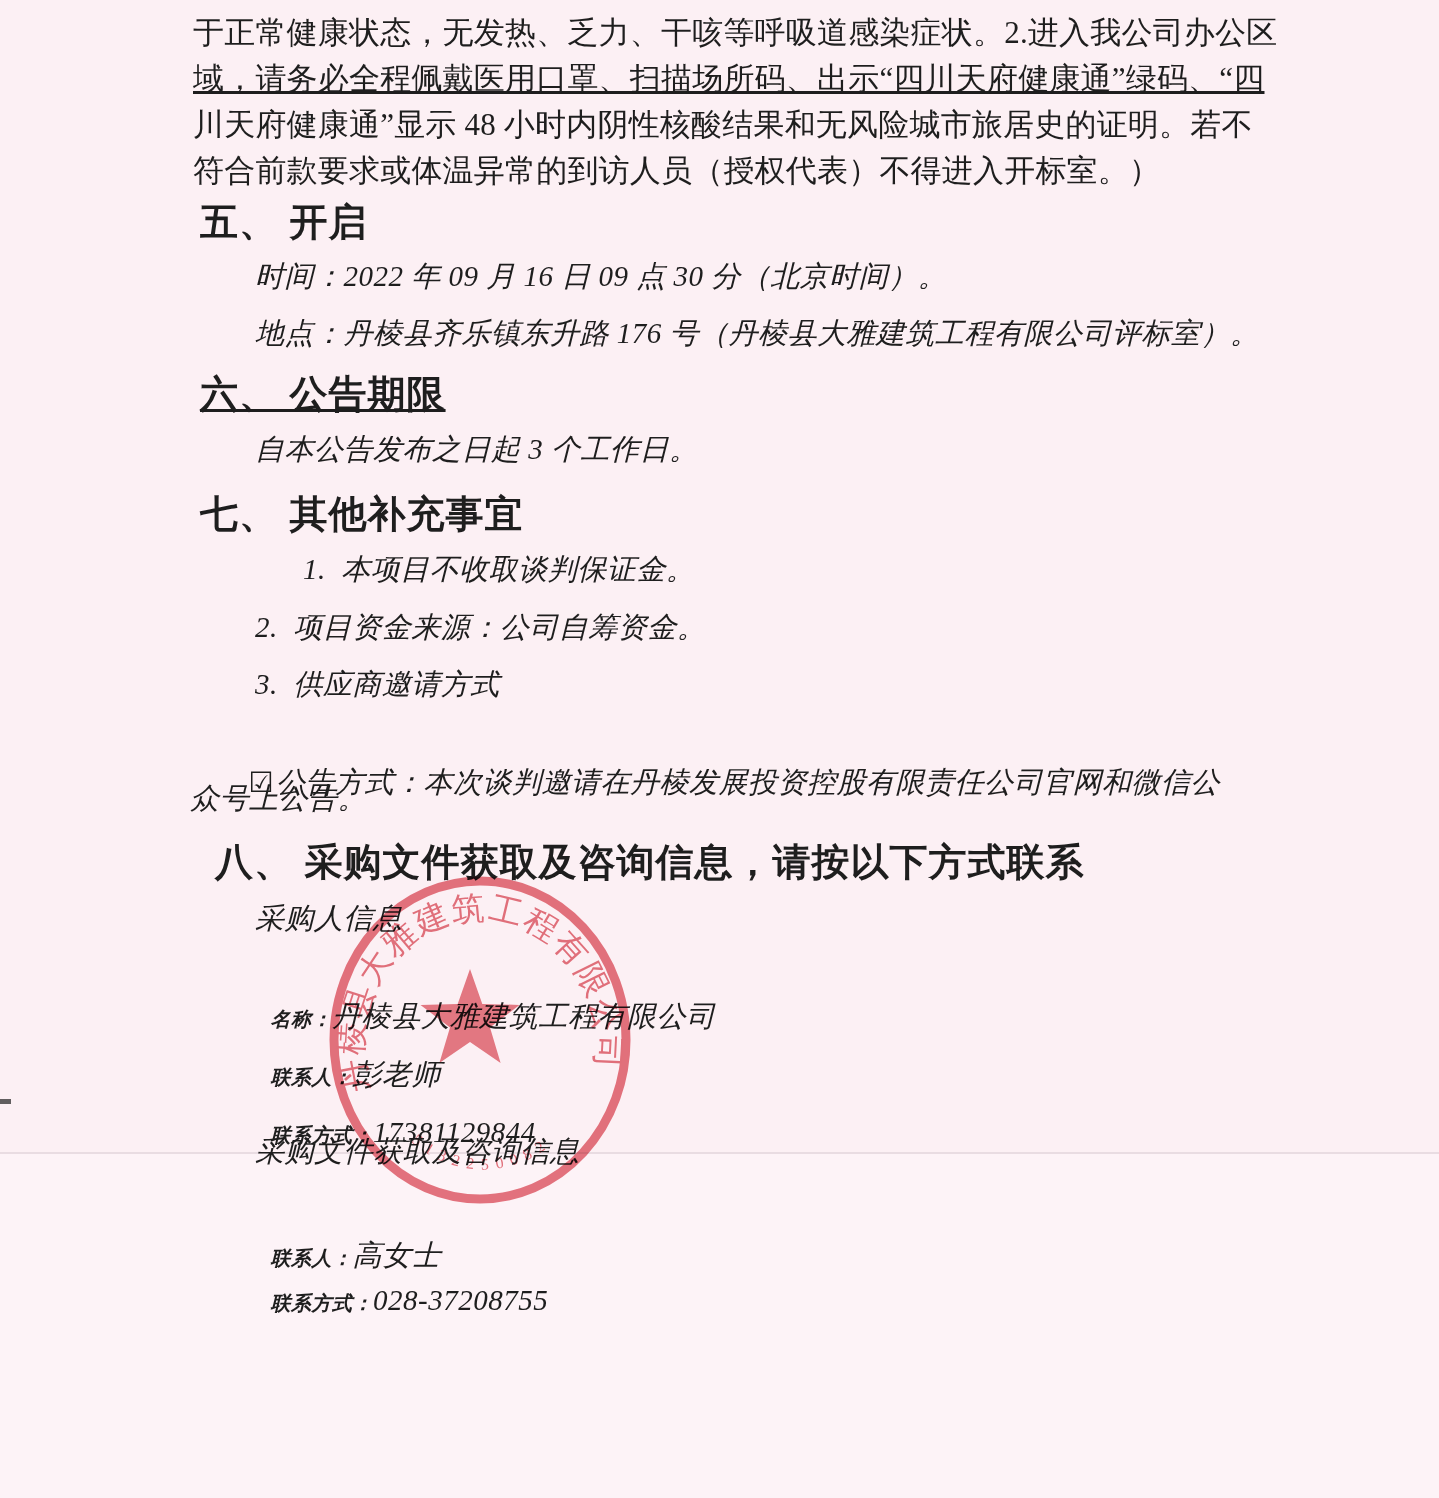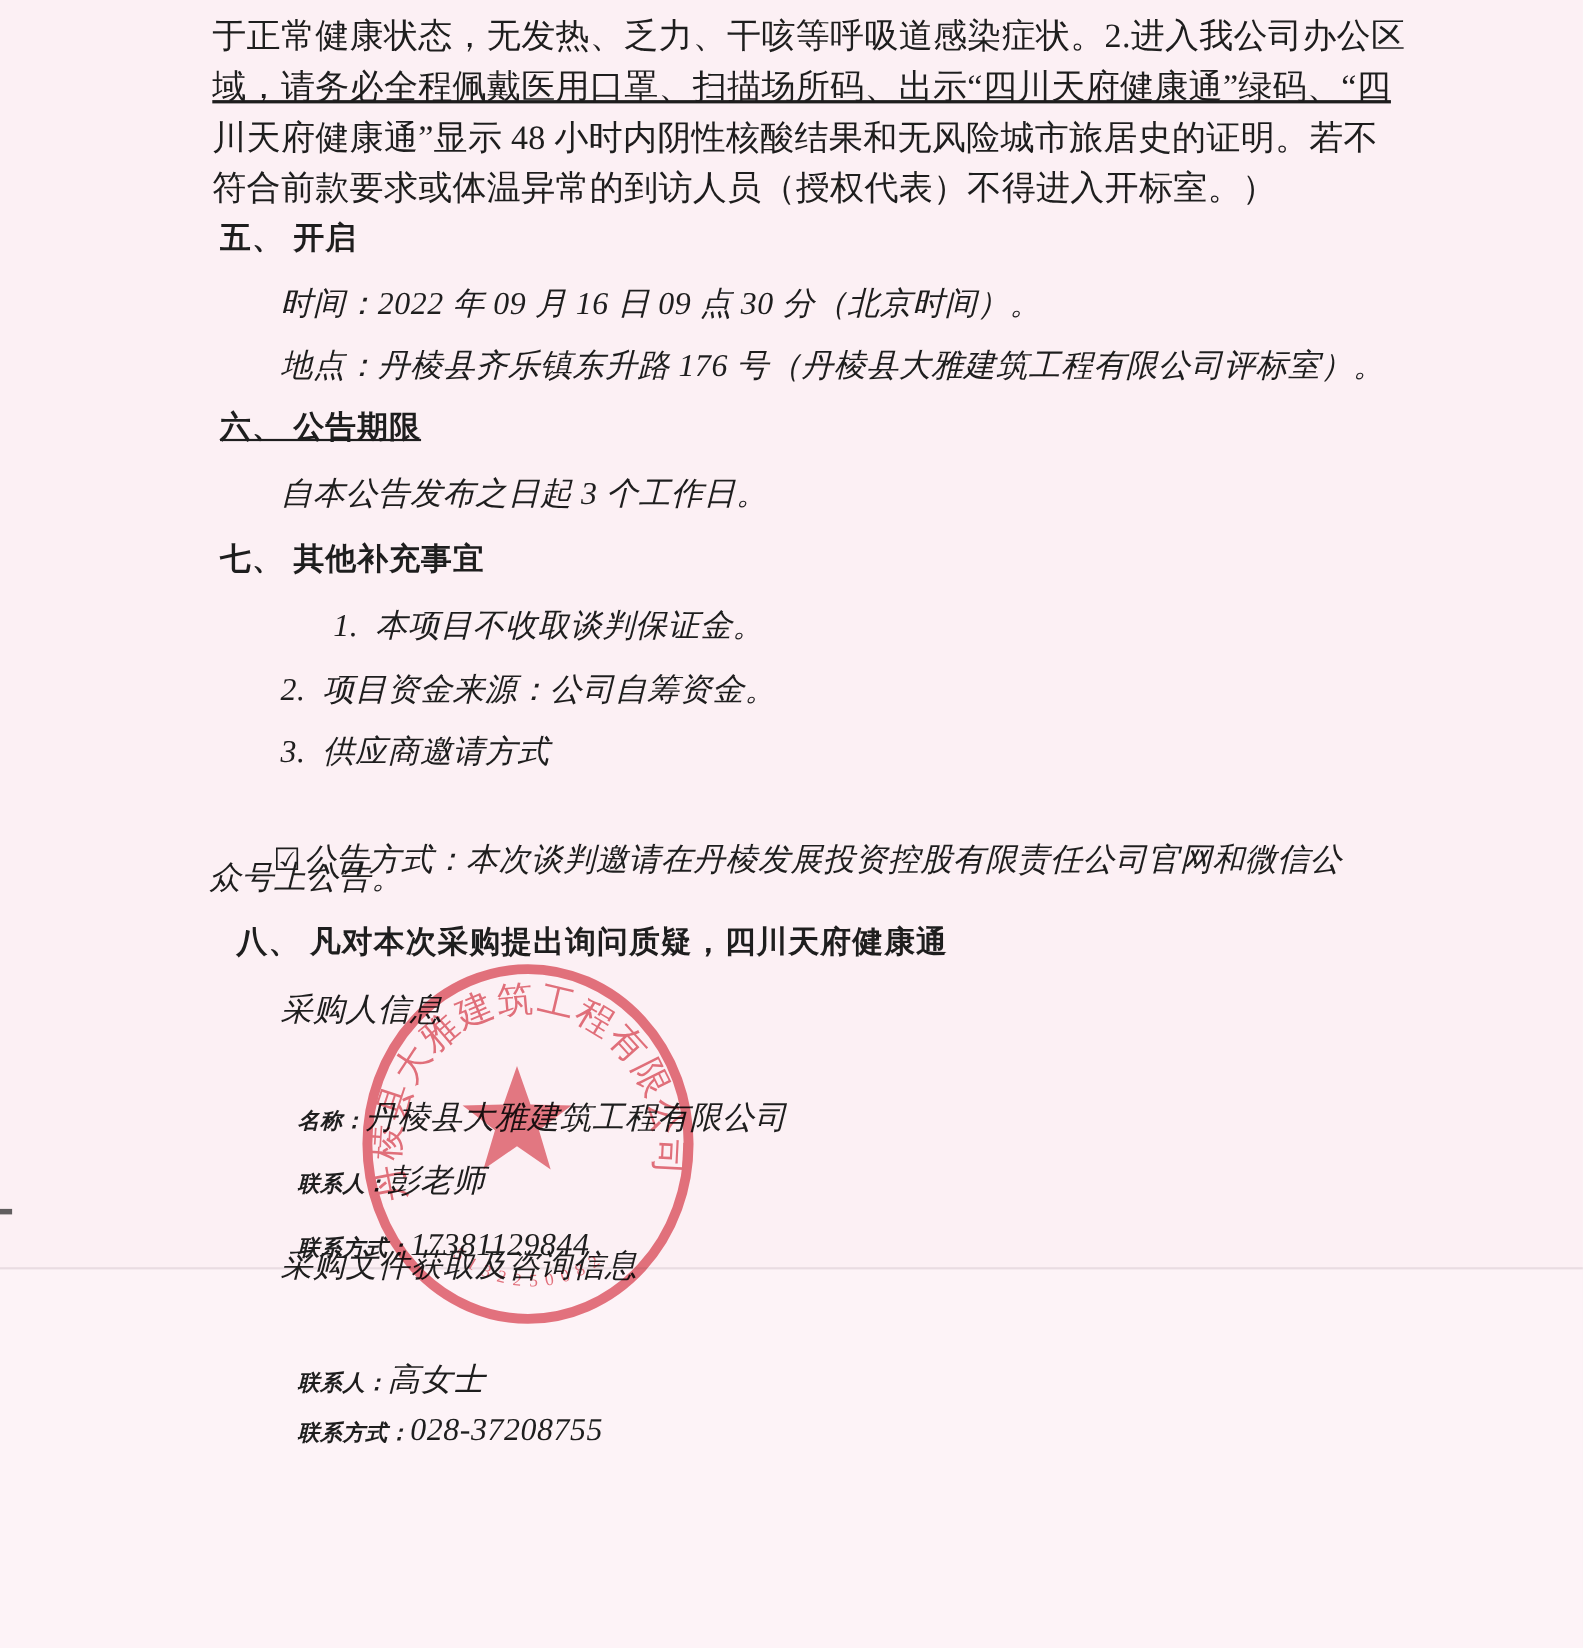--- a/index.html
+++ b/index.html
@@ -21,21 +21,21 @@
   }
   .scan-speck {
     position: absolute; left: 0; top: 1099px; width: 11px; height: 5px;
     background: #3a3a3a; opacity: .8;
   }
   .abs { position: absolute; white-space: pre; }
   .body-line { font-size: 29px; line-height: 40px; letter-spacing: 0.5px; font-style: italic; }
   .intro-line { font-size: 31px; letter-spacing: 0.2px; text-align: right; }
   .heading {
     font-family: "Liberation Sans", "DejaVu Sans", sans-serif;
-    font-weight: bold; font-size: 28px; letter-spacing: 1px;
+    font-weight: bold; font-size: 38px; letter-spacing: 1px;
   }
   .label-bold {
     font-family: "Liberation Sans", "DejaVu Sans", sans-serif;
     font-weight: bold; font-size: 20px;
   }
   .value-serif { font-family: "Liberation Serif", "DejaVu Serif", serif; font-weight: normal; }
   .checkbox-glyph {
     font-family: "DejaVu Sans", sans-serif; font-size: 28px; margin-right: 2px;
   }
   .stamp-wrap {
@@ -64,21 +64,21 @@
 
 <div class="abs heading" style="left:200px; top:489px;">七、 其他补充事宜</div>
 <div class="abs body-line" style="left:255px; top:549px;margin-left:48px;">1.  本项目不收取谈判保证金。</div>
 <div class="abs body-line" style="left:255px; top:607px;">2.  项目资金来源：公司自筹资金。</div>
 <div class="abs body-line" style="left:255px; top:664px;">3.  供应商邀请方式</div>
 <div class="abs body-line" style="left:233px; top:722px;">
   <span class="checkbox-glyph">☑</span><span>公告方式：本次谈判邀请在丹棱发展投资控股有限责任公司官网和微信公</span>
 </div>
 <div class="abs body-line" style="left:190px; top:778px;">众号上公告。</div>
 
-<div class="abs heading" style="left:215px; top:837px;">八、 凡对本次采购提出询问质疑，四川天府健康通</div>
+<div class="abs heading" style="left:215px; top:837px;">八、 采购文件获取及咨询信息，请按以下方式联系</div>
 <div class="abs body-line" style="left:255px; top:898px;">采购人信息</div>
 <div class="abs body-line" style="left:255px; top:956px;">
   <span class="label-bold">名称：</span><span class="value-serif">丹棱县大雅建筑工程有限公司</span>
 </div>
 <div class="abs body-line" style="left:255px; top:1014px;">
   <span class="label-bold">联系人：</span><span class="value-serif">彭老师</span>
 </div>
 <div class="abs body-line" style="left:255px; top:1072px;">
   <span class="label-bold">联系方式：</span><span class="value-serif">17381129844</span>
 </div>

